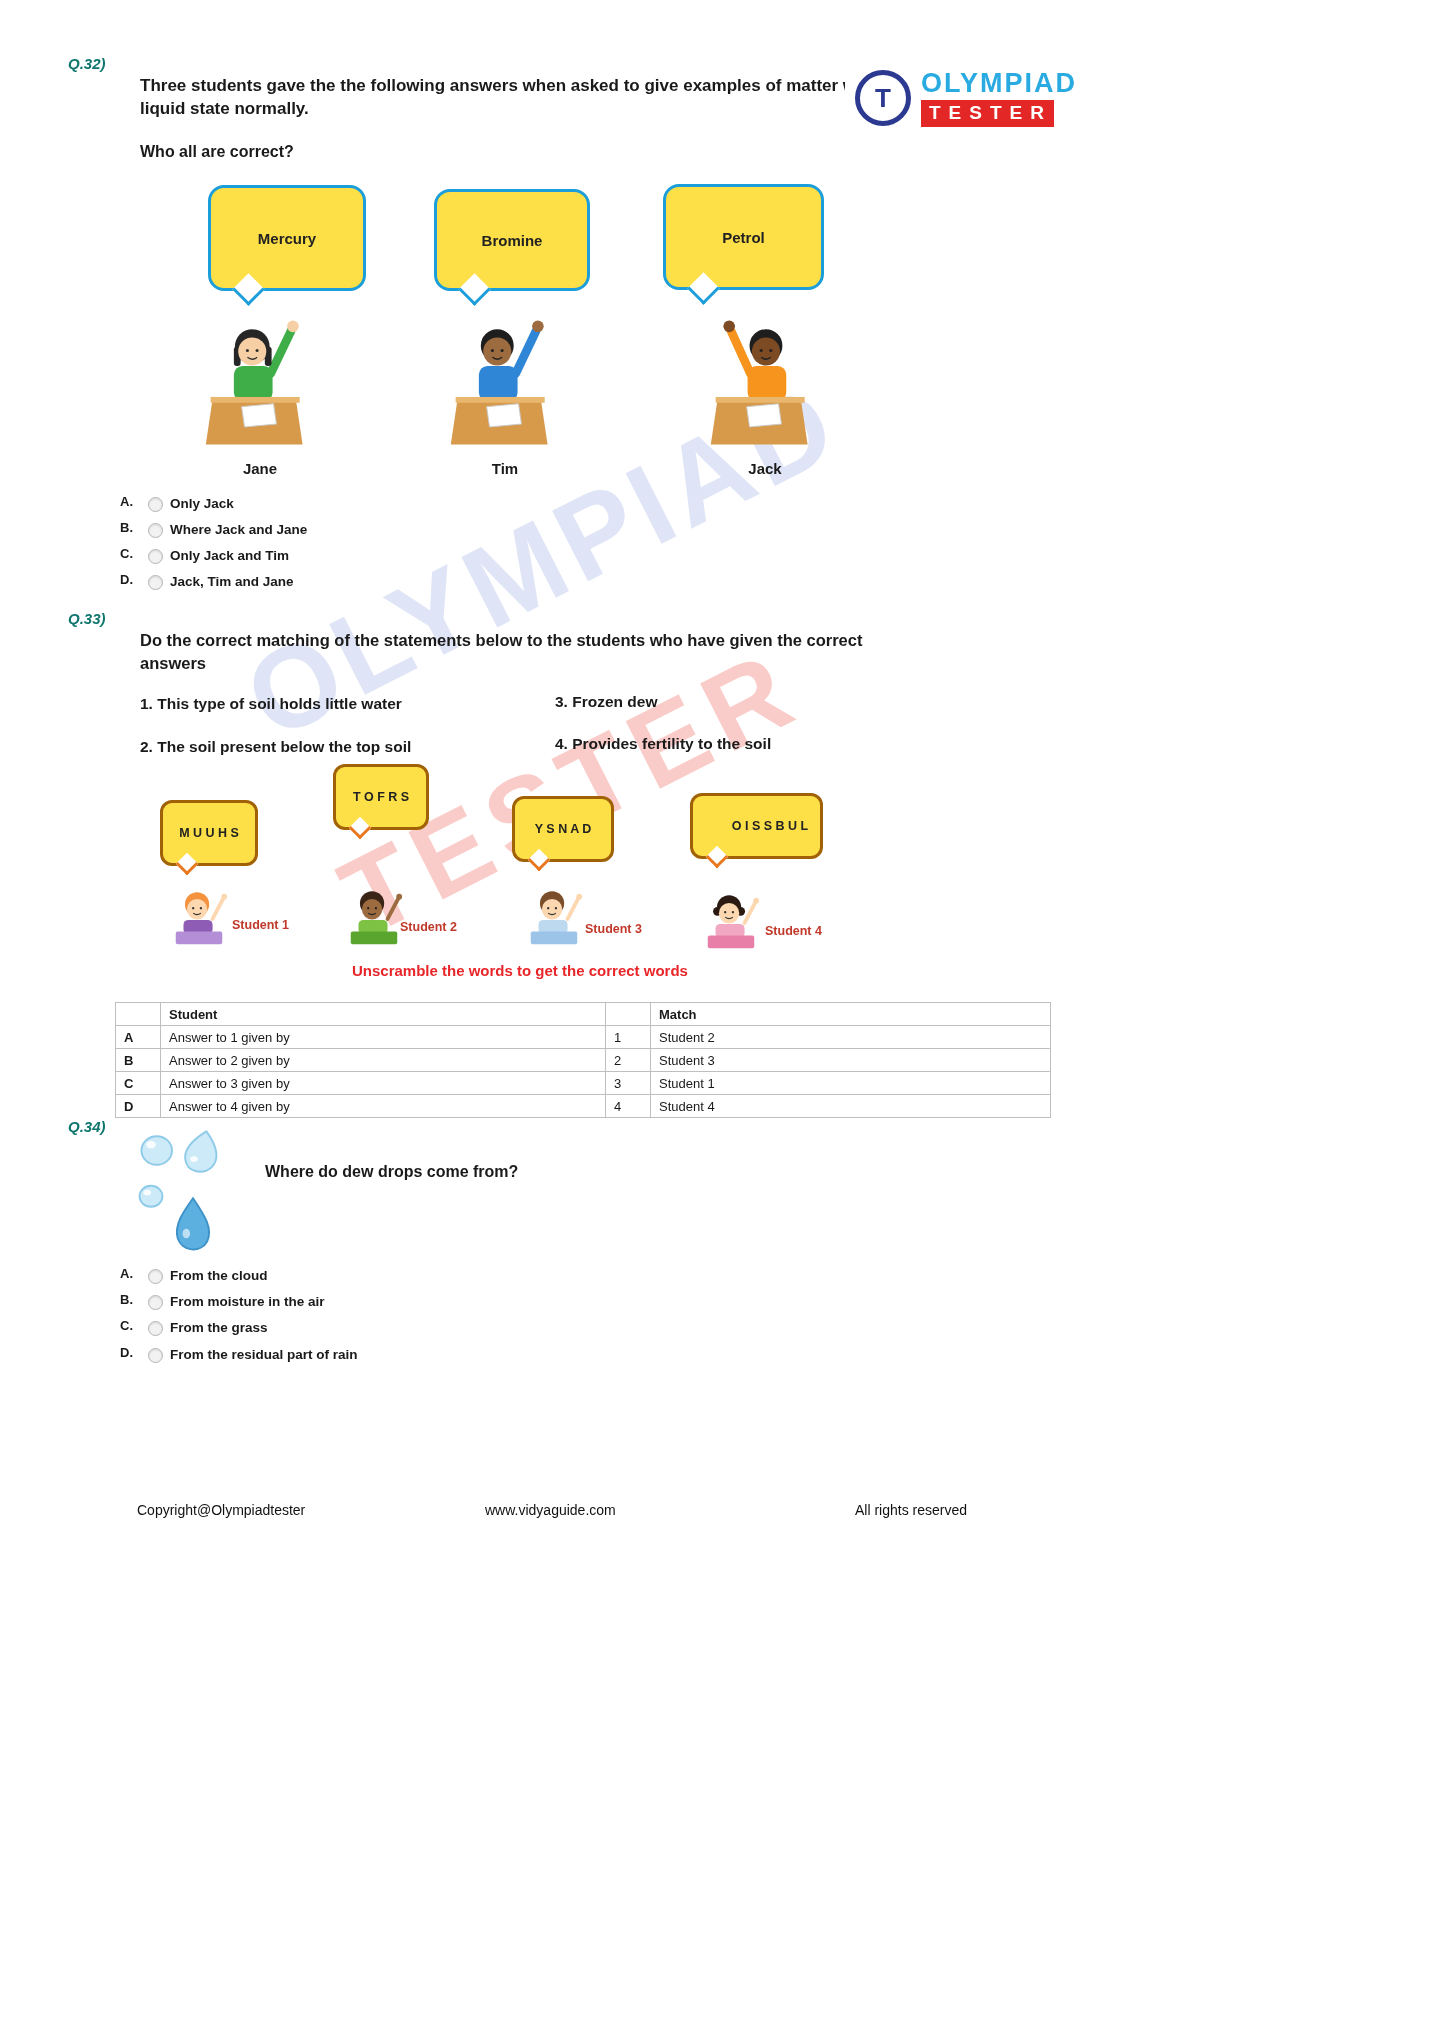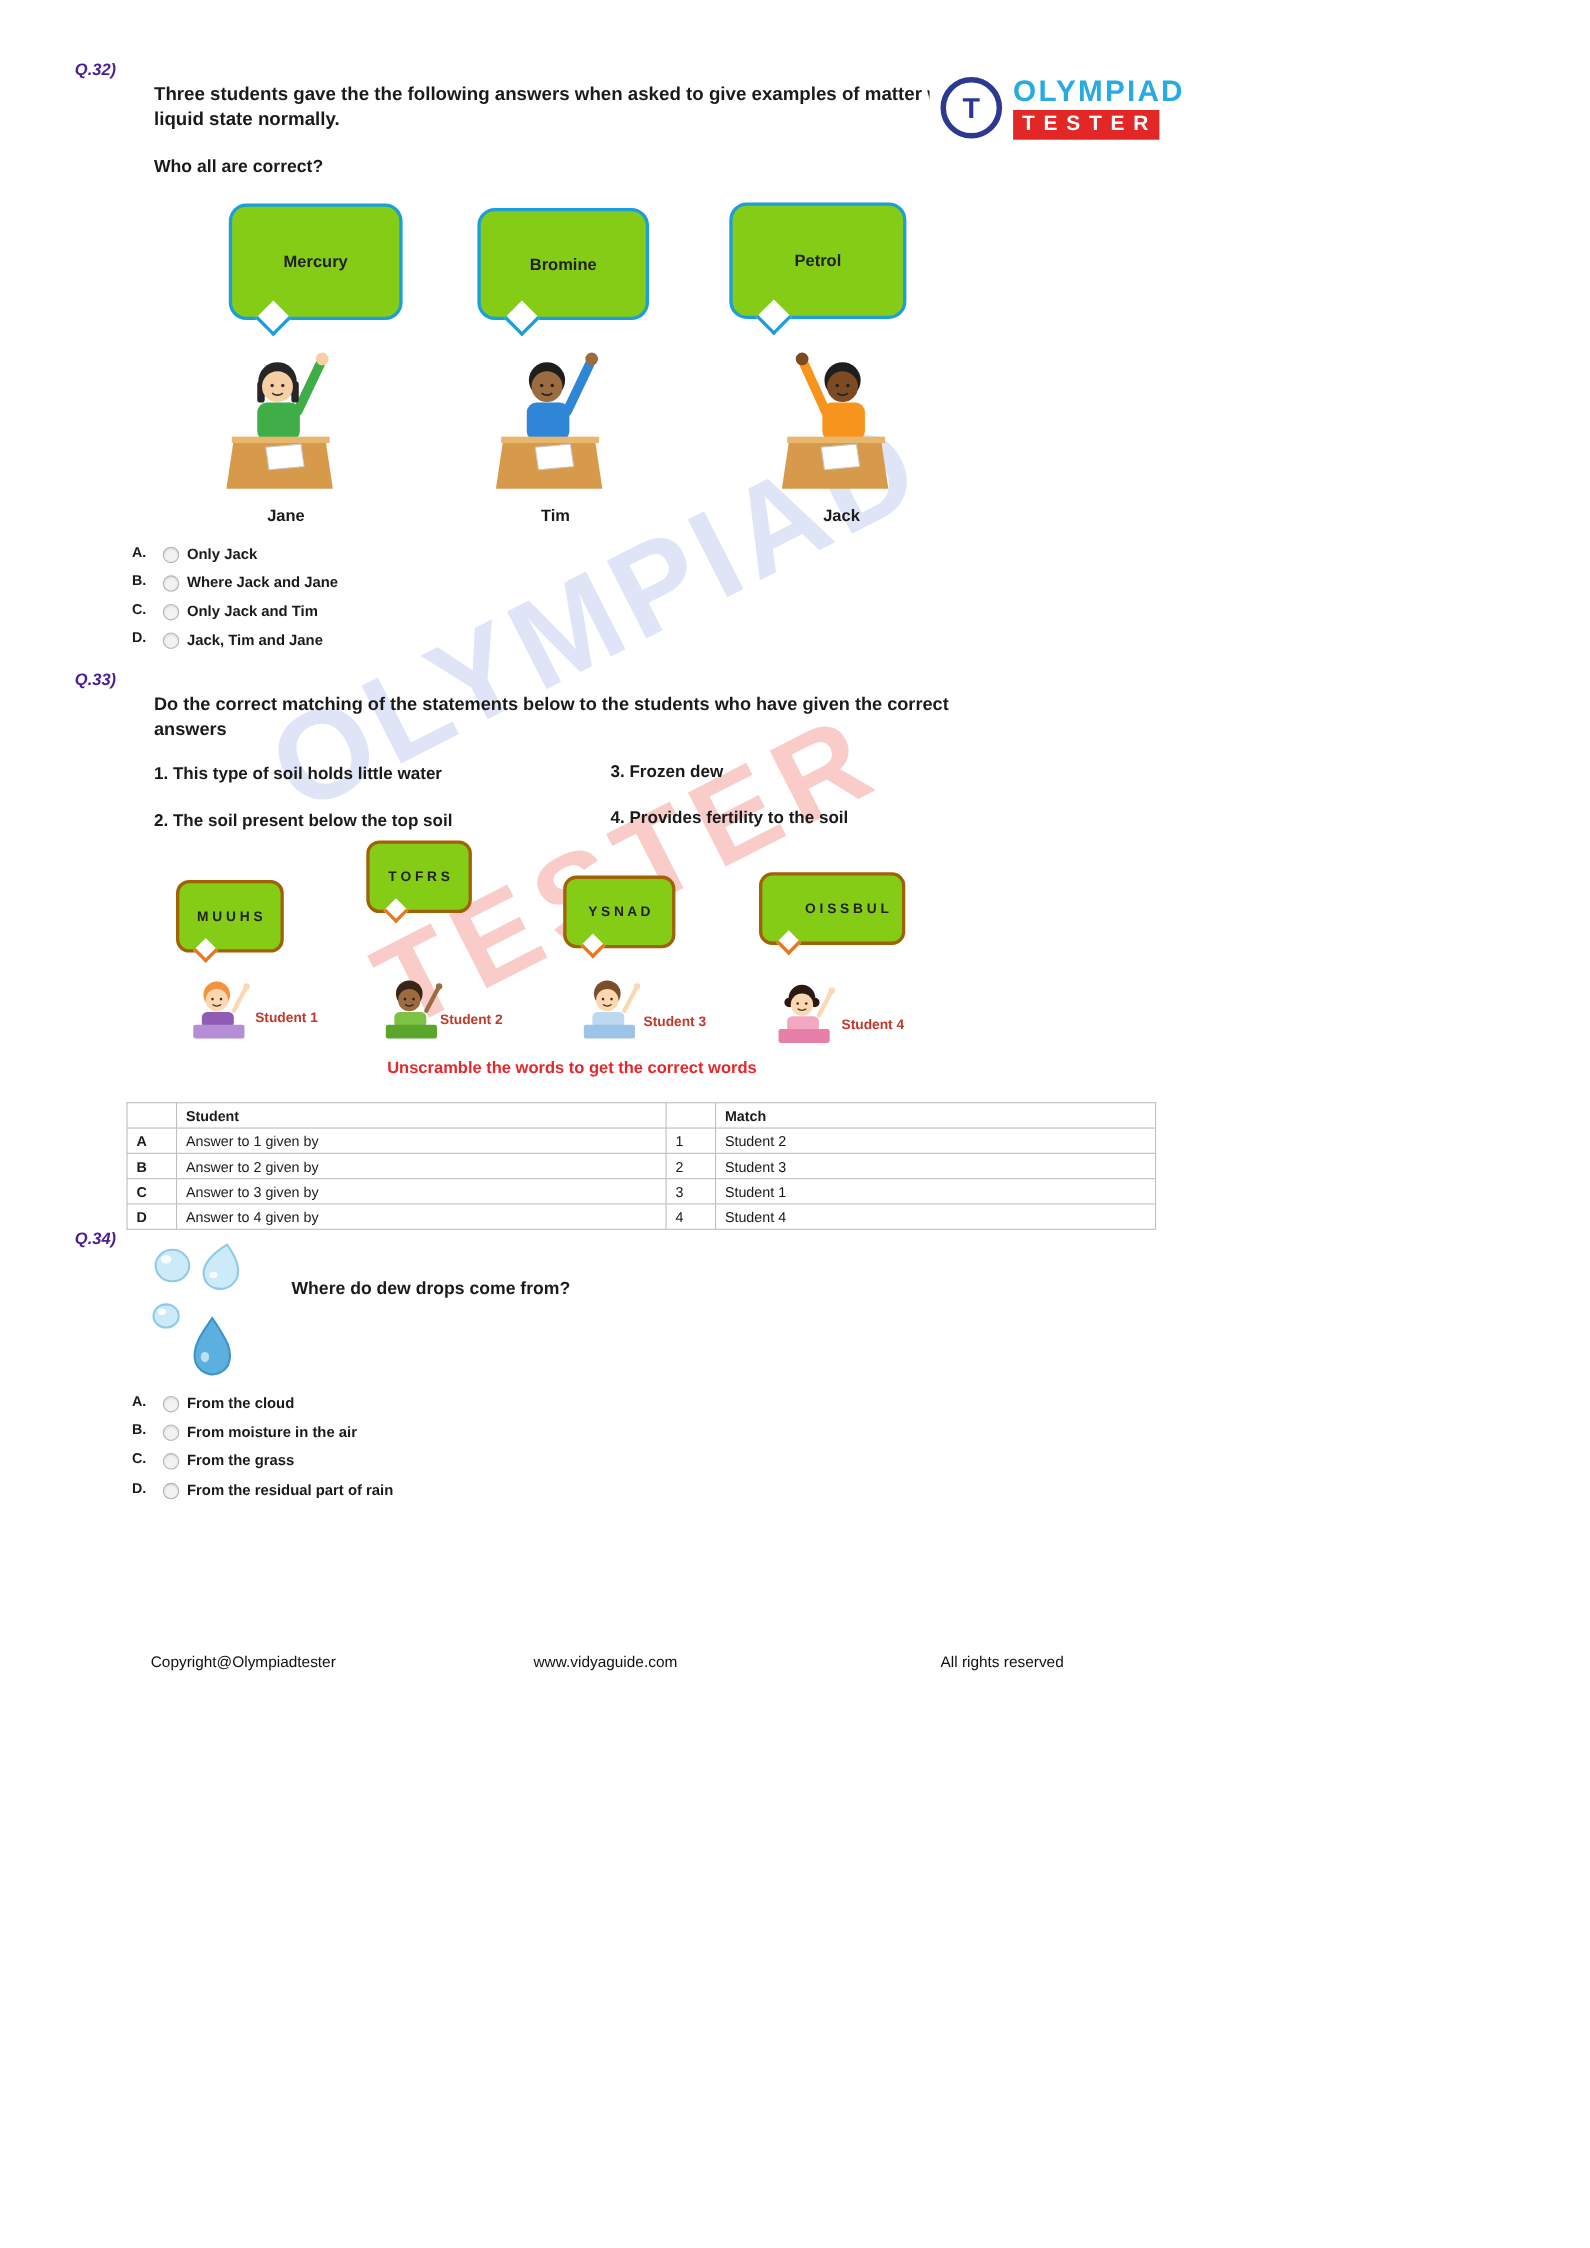--- a/index.html
+++ b/index.html
@@ -1,36 +1,36 @@
 <!DOCTYPE html>
 <html><head>
 <meta charset="utf-8">
 <style>
   html,body{margin:0;padding:0;background:#888;}
   .page{position:relative;width:1445px;height:2044px;background:#ffffff;
         font-family:"Liberation Sans",sans-serif;color:#1a1a1a;overflow:hidden;margin:0 auto;}
   .abs{position:absolute;}
-  .qlabel{font-style:italic;font-weight:bold;font-size:15px;color:#4c1d95;}
+  .qlabel{font-style:italic;font-weight:bold;font-size:15px;color:#0f766e;}
   .qtext{font-weight:bold;font-size:17px;white-space:nowrap;}
   .subq{font-weight:bold;font-size:16px;}
   .stmt{font-weight:bold;font-size:15.5px;}
   
   .wm{font-weight:bold;white-space:nowrap;transform-origin:0 50%;pointer-events:none;}
   .wm1{font-size:115px;letter-spacing:6px;color:#b9c6ec;opacity:.45;transform:rotate(-27deg);}
   .wm2{font-size:110px;letter-spacing:10px;color:#ee5a4f;opacity:.30;transform:rotate(-27deg);}
   
   .logo{display:flex;align-items:center;gap:10px;background:#fff;padding:4px 6px 4px 10px;}
   .logo-circle{width:46px;height:46px;border:5px solid #2b3990;border-radius:50%;
                display:flex;align-items:center;justify-content:center;
                font-weight:bold;font-size:26px;color:#2b3990;background:#fff;}
   .logo-title{color:#29abe2;font-weight:bold;font-size:27px;letter-spacing:2px;line-height:1;}
   .logo-sub{display:inline-block;background:#e32726;color:#fff;font-weight:bold;font-size:19px;
             letter-spacing:8px;padding:2px 2px 2px 8px;margin-top:3px;line-height:1.2;}
   
-  .bubble{position:absolute;background:#84cc16;border-radius:16px;display:flex;align-items:center;
+  .bubble{position:absolute;background:#fde047;border-radius:16px;display:flex;align-items:center;
           justify-content:center;font-weight:bold;white-space:nowrap;}
   .bubble-blue{border:3px solid #1b9ed9;font-size:15px;color:#222;}
   .bubble-blue::after{content:"";position:absolute;width:20px;height:20px;background:#fff;
           border-right:3px solid #1b9ed9;border-bottom:3px solid #1b9ed9;
           transform:rotate(45deg);bottom:-13px;left:26px;}
   .bubble-orange{border:3px solid #a16207;border-radius:12px;font-size:12.5px;color:#222;}
   .bubble-orange::after{content:"";position:absolute;width:13px;height:13px;background:#fff;
           border-right:3px solid #e8781f;border-bottom:3px solid #e8781f;
           transform:rotate(45deg);bottom:-9px;left:16px;}
   

